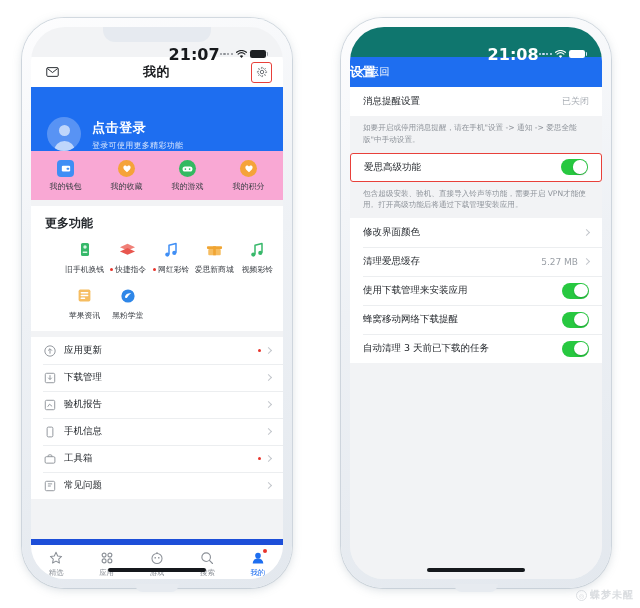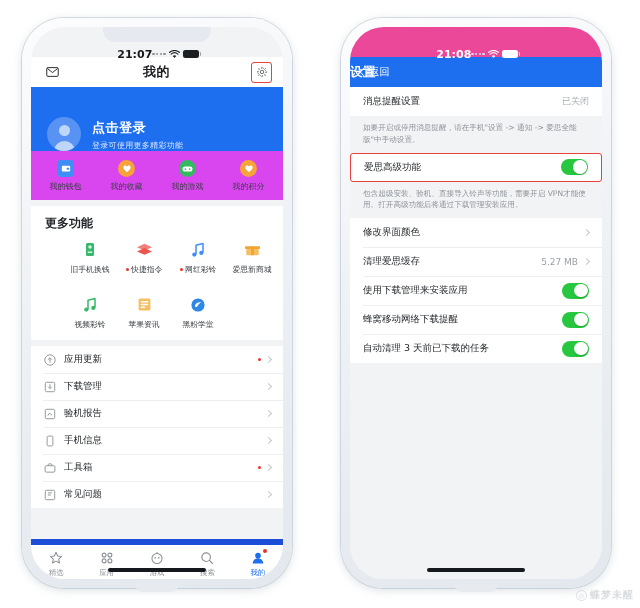--- a/index.html
+++ b/index.html
@@ -44,23 +44,23 @@
   }
   .speaker-dimple {
     position: absolute; bottom: -4px; left: 50%; transform: translateX(-50%);
     width: 44px; height: 8px; border-radius: 0 0 8px 8px;
     background: #e7ebf0;
   }
 
   
   .statusbar {
     height: 30px; flex: 0 0 30px;
-    display: flex; align-items: center; justify-content: center;
+    display: flex; align-items: center; justify-content: flex-end;
     padding: 24px 17px 0 19px;
-    font-size: 11px; font-weight: bold;
+    font-size: 16px; font-weight: bold;
     position: relative; z-index: 31;
   }
   .statusbar.dark { color: #17191c; }
   .statusbar.light { color: #ffffff; }
   .sb-right { display: flex; align-items: center; gap: 3px; }
   .sig-dots { display: flex; gap: 1.3px; align-items: flex-end; }
   .sig-dots i { width: 2.4px; height: 2.4px; border-radius: 50%; display: block; }
   .statusbar.dark .sig-dots i { background: #8d9196; }
   .statusbar.light .sig-dots i { background: #cfe0fb; }
   .wifi { width: 11px; height: 9px; position: relative; }
@@ -103,34 +103,34 @@
   }
   .av-head { width: 11px; height: 11px; border-radius: 50%; background: rgba(255,255,255,.62); position: absolute; margin-bottom: 15px; }
   .av-body { width: 21px; height: 11px; border-radius: 11px 11px 0 0; background: rgba(255,255,255,.62); margin-bottom: -1px; }
   .avatar-inner { position: relative; display: flex; align-items: flex-end; justify-content: center; width: 100%; height: 100%; }
   .login-texts { display: flex; flex-direction: column; gap: 3px; }
   .login-title { color: #fff; font-size: 13px; font-weight: bold; letter-spacing: .6px; }
   .login-sub { color: rgba(255,255,255,.82); font-size: 8px; letter-spacing: .3px; }
 
   
   .quick-row {
-    background: #d946ef; display: flex; padding: 9px 4px 8px;
+    background: #f9a8d4; display: flex; padding: 9px 4px 8px;
   }
   .quick-item { flex: 1; display: flex; flex-direction: column; align-items: center; gap: 4px; }
   .q-ico { width: 17px; height: 17px; border-radius: 4px; display: flex; align-items: center; justify-content: center; }
   .q-label { font-size: 8px; color: #3b3f45; }
 
   
   .card {
     background: #fff; margin: 6px 0 0; border-radius: 0;
   }
   .card-title { font-size: 12px; font-weight: bold; color: #22262b; padding: 9px 14px 2px; }
   .grid {
-    display: grid; grid-template-columns: repeat(4,1fr);
-    row-gap: 20px; padding: 6px 4px 10px; margin-left: 28px;
+    display: grid; grid-template-columns: repeat(5,1fr);
+    row-gap: 11px; padding: 6px 4px 10px; margin-left: 28px;
   }
   .grid-item { display: flex; flex-direction: column; align-items: center; gap: 5px; }
   .g-ico { width: 19px; height: 19px; display: flex; align-items: center; justify-content: center; }
   .g-label { font-size: 7.8px; color: #3b3f45; display: flex; align-items: center; gap: 2px; }
   .reddot { width: 3.4px; height: 3.4px; border-radius: 50%; background: #e8342c; display: inline-block; }
 
   
   .list-card { background: #fff; margin-top: 6px; }
   .list-row {
     height: 27px; display: flex; align-items: center;
@@ -564,21 +564,21 @@
 
       <div class="home-indicator"></div>
     </div>
     <div class="speaker-dimple"></div>
   </div>
 
   <div class="phone right">
     <div class="screen">
       <div class="notch" style="background:#1a64de"></div>
 
-      <div class="statusbar light" style="background:#ec4899">
+      <div class="statusbar light" style="background:#0f766e">
         <span>21:08</span>
         <span class="sb-right">
           <span class="sig-dots">
               <i></i>
               <i></i>
               <i></i>
               <i></i>
             </span>
           <svg class="wifi" viewBox="0 0 12 9">
             <path d="M6 8.2 L4.1 6.0 A3 3 0 0 1 7.9 6.0 Z" fill="#ffffff"></path>

